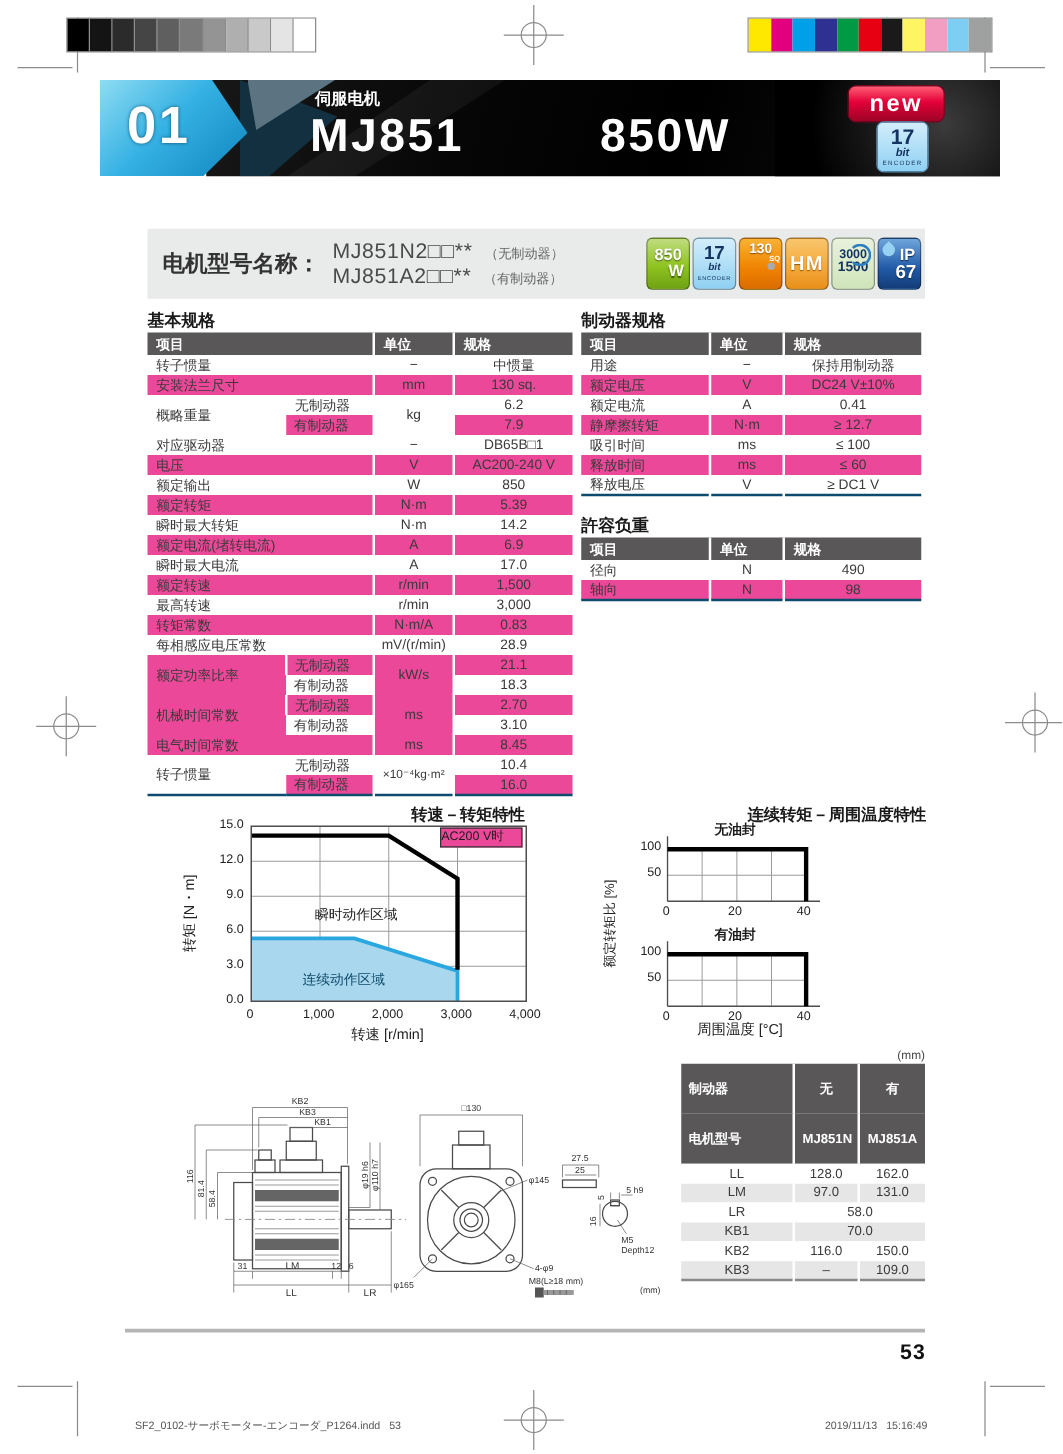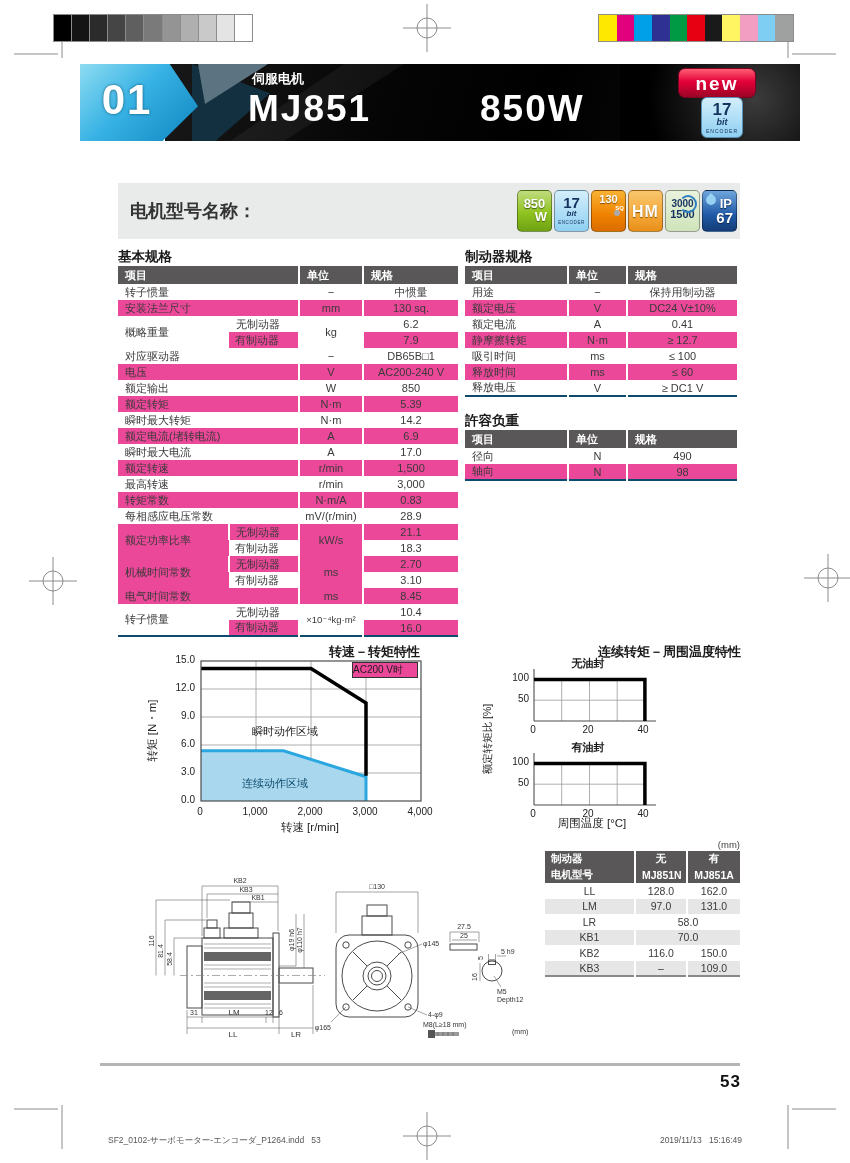--- a/index.html
+++ b/index.html
@@ -91,21 +91,21 @@
   .spec th:first-child{border-left:none}
   .spec td{height:16px;padding:0 5px;border-left:2px solid #fff;background:transparent}
   .spec td:first-child{border-left:none}
   .spec tr.w{background:#fff}
   .spec tr.g{background:#ec4899}
   .spec td.item{text-align:left;padding-left:7px}
   .spec td.sub{text-align:left;padding-left:6px}
   .spec td.unit,.spec td.val{text-align:center}
 
   table.dim{border-collapse:collapse;table-layout:fixed;font-size:10.5px;border-bottom:2px solid #8a8888}
-  .dim th{background:#595757;color:#fff;font-weight:bold;height:16px;padding:1px 6px;
+  .dim th{background:#595757;color:#fff;font-weight:bold;height:16px;padding:13px 6px;
      border-left:2px solid #fff;font-size:10.5px;text-align:left}
   .dim th.c{text-align:center}
   .dim th:first-child{border-left:none}
   .dim td{height:15.5px;padding:0 4px;text-align:center;border-left:2px solid #fff;background:transparent}
   .dim td:first-child{border-left:none}
   .dim tr.w{background:#fff}
   .dim tr.g{background:#e6e6e6}
 
   
   .charttitle{font-size:13px;font-weight:bold;color:#1a1a1a;text-align:right}
@@ -186,20 +186,24 @@
     <div class="newbadge">new</div>
     <div class="encbadge">
       <span class="n">17</span>
       <span class="b">bit</span>
       <span class="e">ENCODER</span>
     </div>
   </div>
 
   <div class="abs modelrow">
     <span class="lbl">电机型号名称：</span>
+    <div class="models">
+      <div><span class="code">MJ851N2□□**</span><span class="note">（无制动器）</span></div>
+      <div><span class="code">MJ851A2□□**</span><span class="note">（有制动器）</span></div>
+    </div>
     <div class="iconrow">
       <div class="ic ic0">
         <span class="t1">850</span>
         <span class="t2">W</span>
       </div>
       <div class="ic ic1">
         <span class="t1">17</span>
         <span class="t2">bit</span>
         <span class="t3">ENCODER</span>
       </div>

